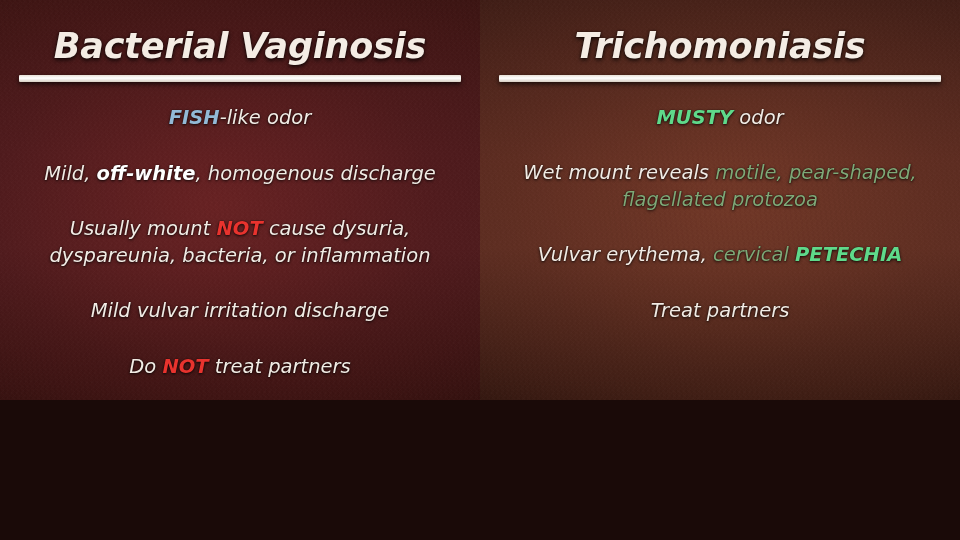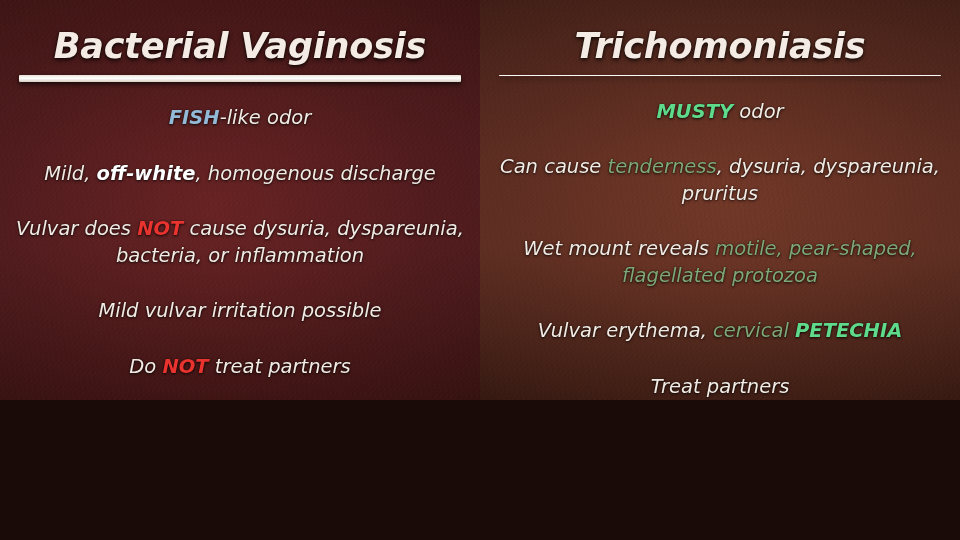--- a/index.html
+++ b/index.html
@@ -127,35 +127,34 @@
 <div id="infographic">
 
   <div class="panel panel-left">
     <div class="texture"></div>
     <div class="panel-inner">
       <h1 class="title">Bacterial Vaginosis</h1>
       <div class="title-rule"></div>
       <div class="rows">
           <div class="row row-1"><span class="hl-blue-soft-b">FISH</span><span>-like odor</span></div>
           <div class="row row-2"><span>Mild, </span><span class="hl-white-b">off-white</span><span>, homogenous discharge</span></div>
-          <div class="row row-3"><span>Vulvar does </span><span class="hl-red">NOT</span><span> cause dysuria, dyspareunia, bacteria, or inflammation</span></div>
-          <div class="row row-4"><span>Mild vulvar irritation possible</span></div>
+          <div class="row row-3"><span>Usually mount </span><span class="hl-red">NOT</span><span> cause dysuria, dyspareunia, bacteria, or inflammation</span></div>
+          <div class="row row-4"><span>Mild vulvar irritation discharge</span></div>
           <div class="row row-6"><span>Do </span><span class="hl-red">NOT</span><span> treat partners</span></div>
         </div>
     </div>
   </div>
 
   <div class="panel panel-right">
     <div class="texture"></div>
     <div class="panel-inner">
       <h1 class="title">Trichomoniasis</h1>
       <div class="title-rule"></div>
       <div class="rows">
           <div class="row row-1"><span class="hl-green-bright">MUSTY</span><span> odor</span></div>
-          <div class="row row-3"><span>Can cause </span><span class="hl-green-soft">tenderness</span><span>, dysuria, dyspareunia, pruritus</span></div>
           <div class="row row-5"><span>Wet mount reveals </span><span class="hl-green-soft">motile, pear-shaped, flagellated protozoa</span></div>
           <div class="row row-4"><span>Vulvar erythema, </span><span class="hl-green-soft">cervical</span><span> </span><span class="hl-green-bright">PETECHIA</span></div>
           <div class="row row-6"><span>Treat partners</span></div>
         </div>
     </div>
   </div>
 
 </div>
 
 </body></html>

